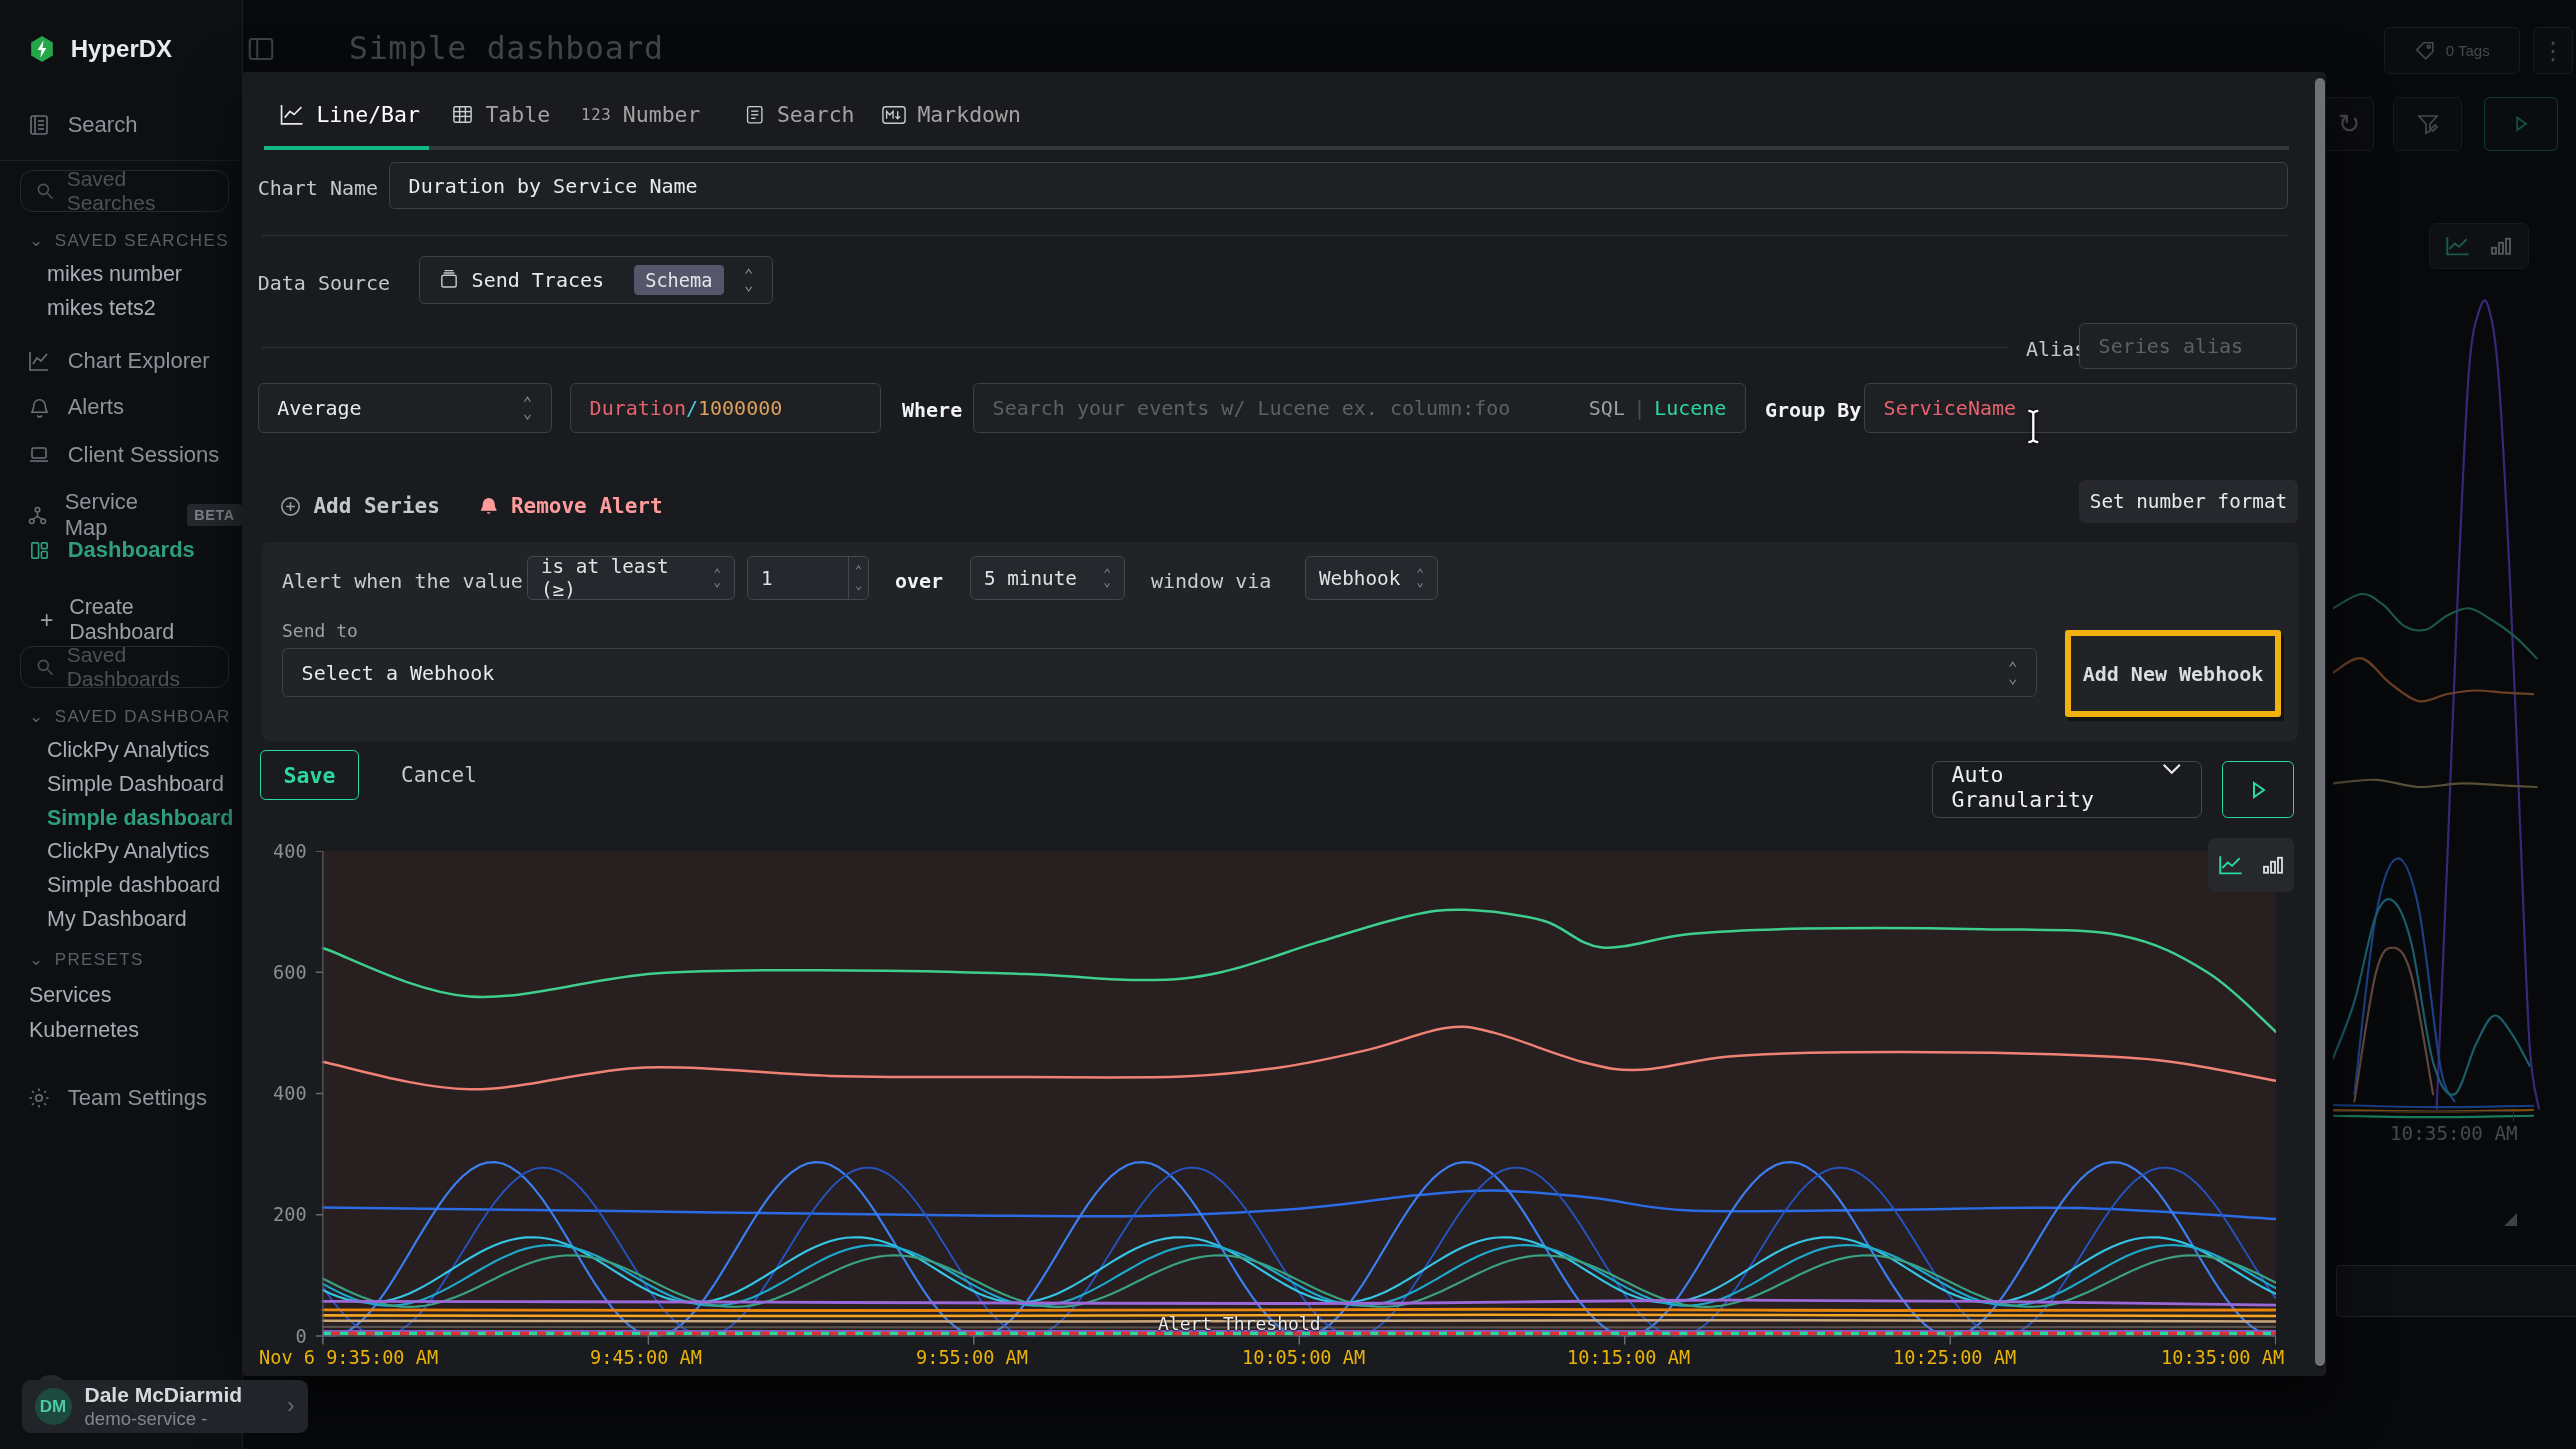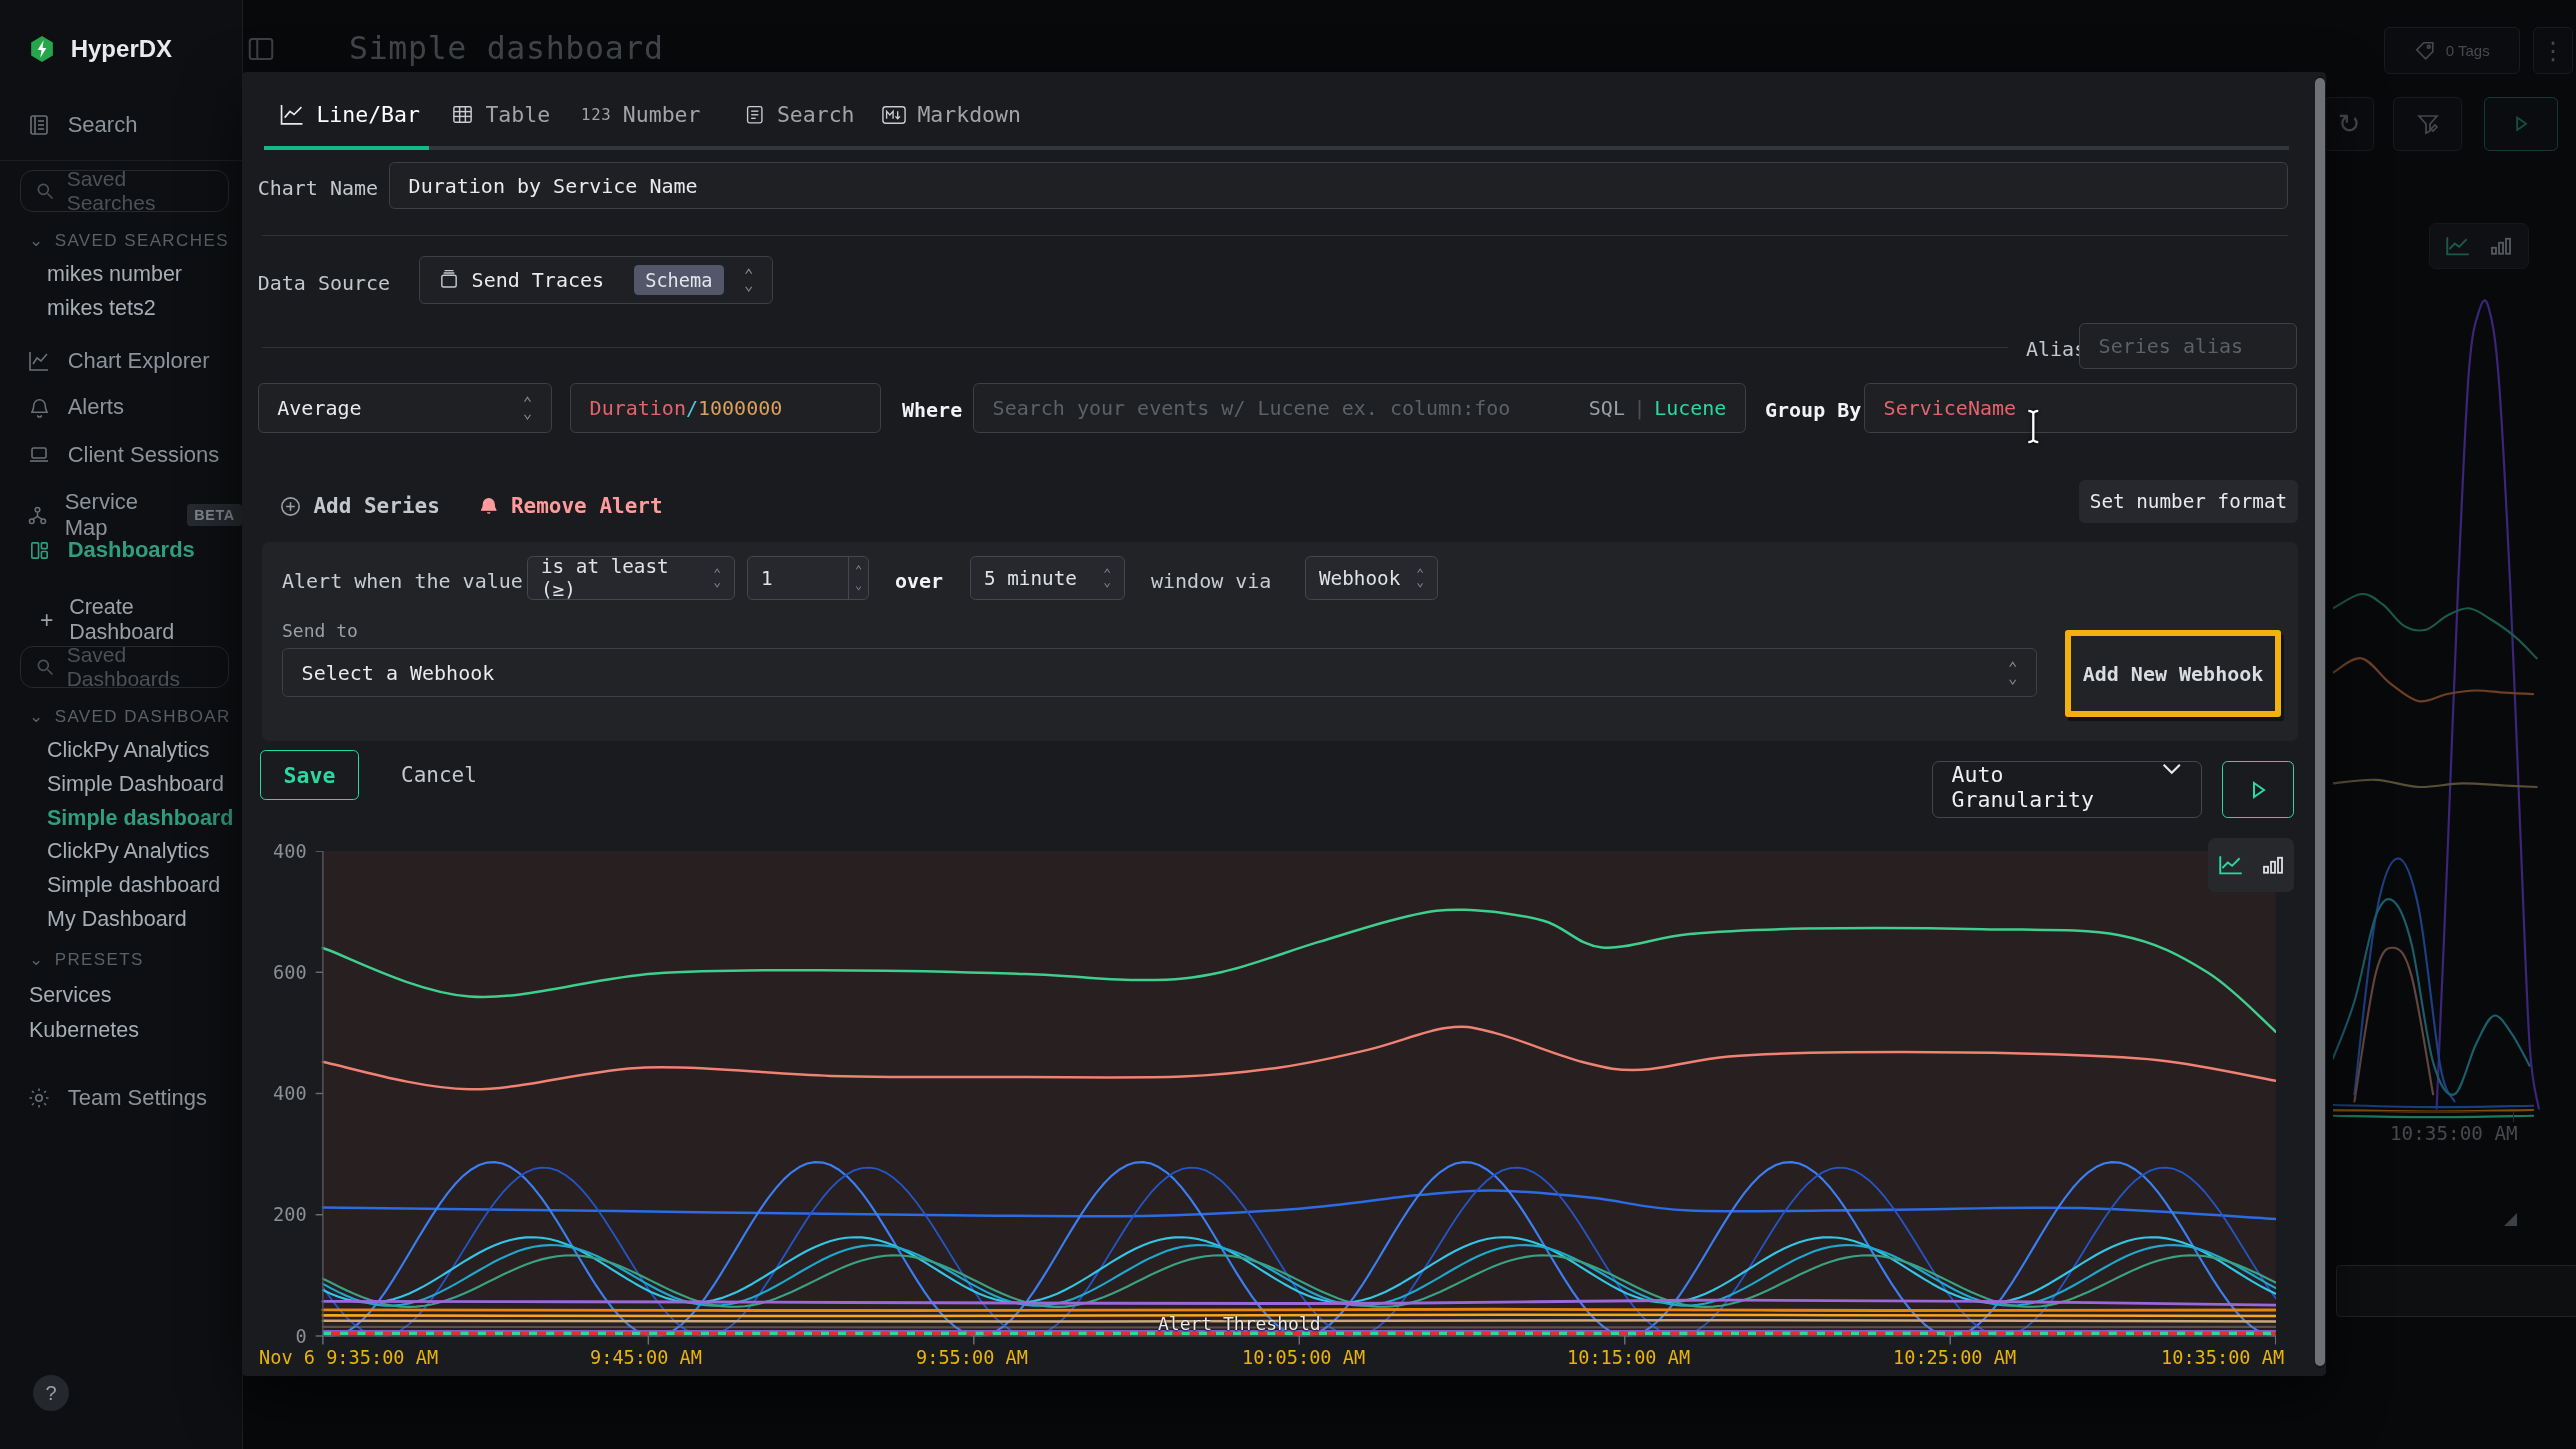--- a/index.html
+++ b/index.html
@@ -335,20 +335,28 @@
         <svg width="24" height="24" viewBox="0 0 24 24" fill="none" stroke="currentColor" stroke-width="1.6">
           <circle cx="12" cy="12" r="3.2"></circle>
           <path d="M12 2.5 V5 M12 19 V21.5 M2.5 12 H5 M19 12 H21.5 M5 5 L6.8 6.8 M17.2 17.2 L19 19 M19 5 L17.2 6.8 M6.8 17.2 L5 19"></path>
         </svg>
       </span>
       <span>Team Settings</span>
     </div>
   </div>
 
   <div id="help-btn">?</div>
+  <div id="user-chip">
+    <div id="avatar">DM</div>
+    <div>
+      <div id="user-name">Dale McDiarmid</div>
+      <div id="user-sub">demo-service -</div>
+    </div>
+    <span id="user-chevron">›</span>
+  </div>
 
   <div id="modal" class="mono">
 
     <div class="tab active" style="left:37px;">
       <span>
         <svg width="26" height="23" viewBox="0 0 24 22" fill="none" stroke="#e8eaed" stroke-width="1.6">
           <path d="M2 2 V20 H22"></path>
             <path d="M5 14 L10 8 L14 11 L21 4"></path>
         </svg>
       </span>

